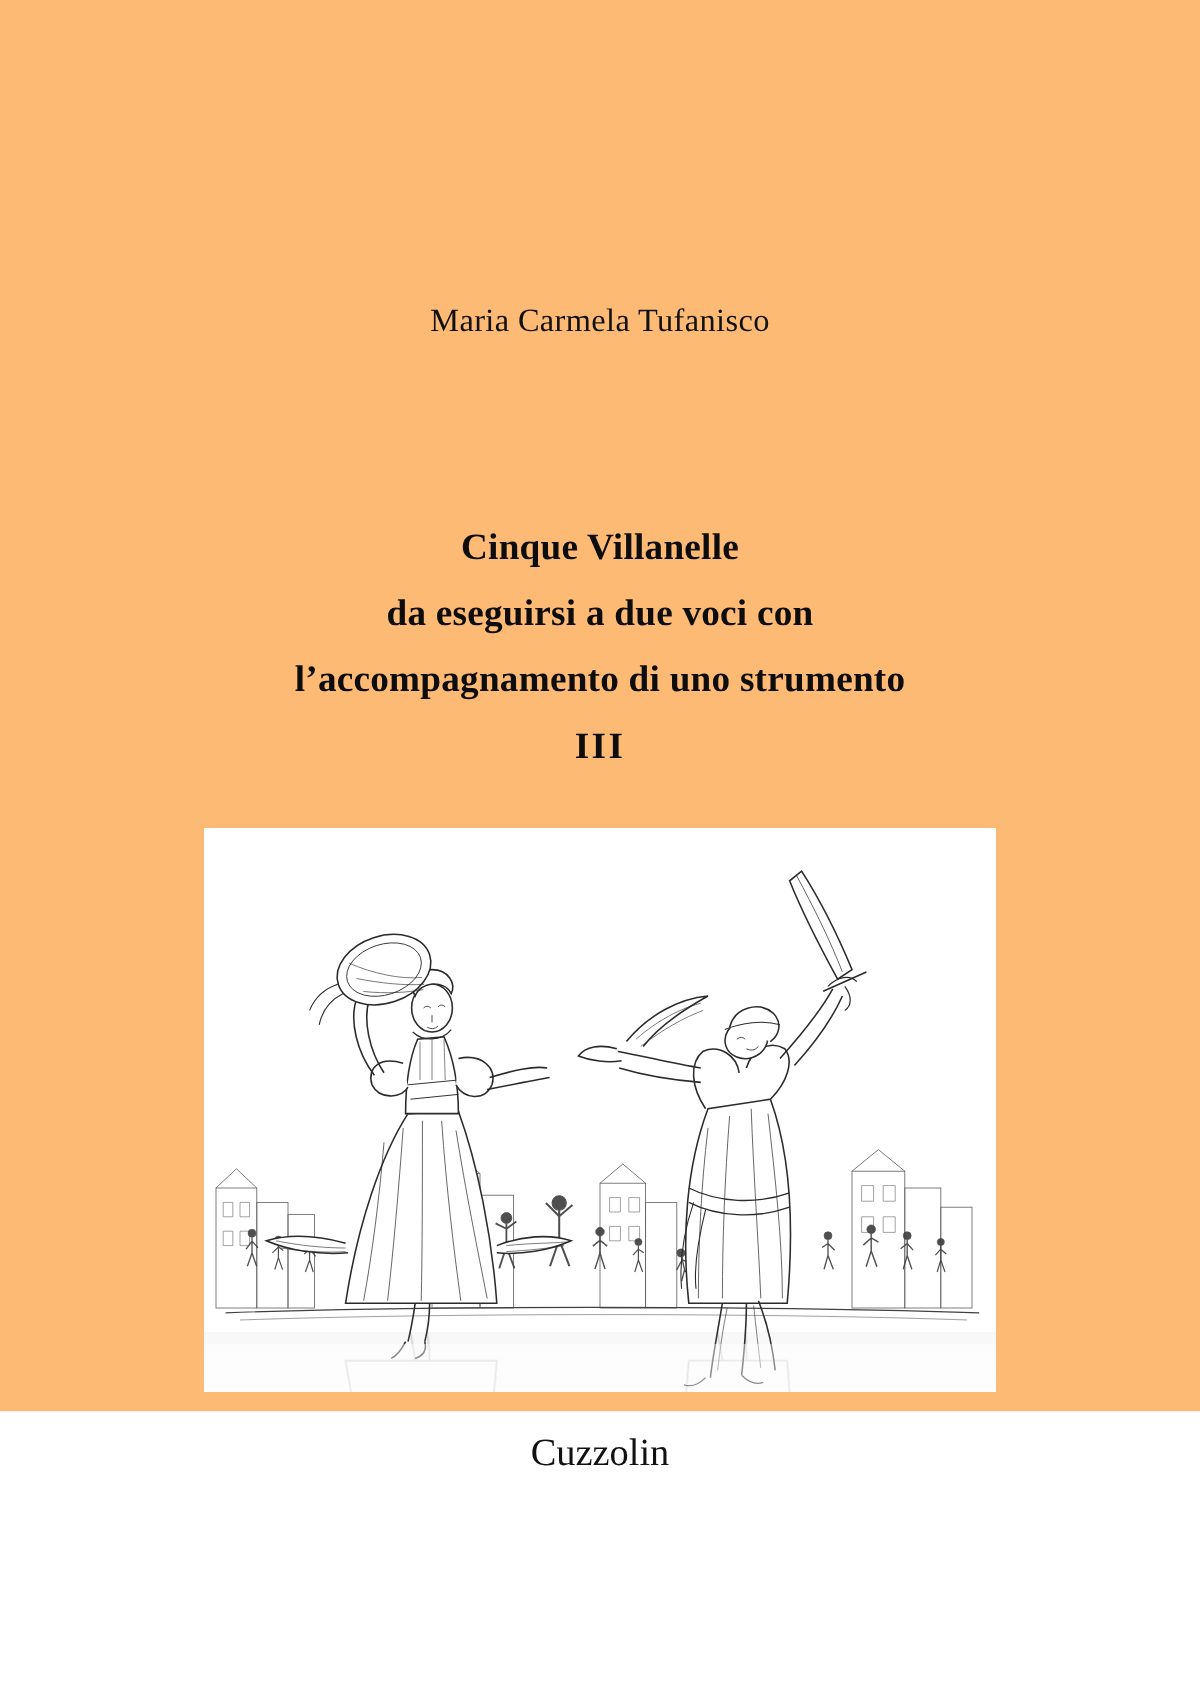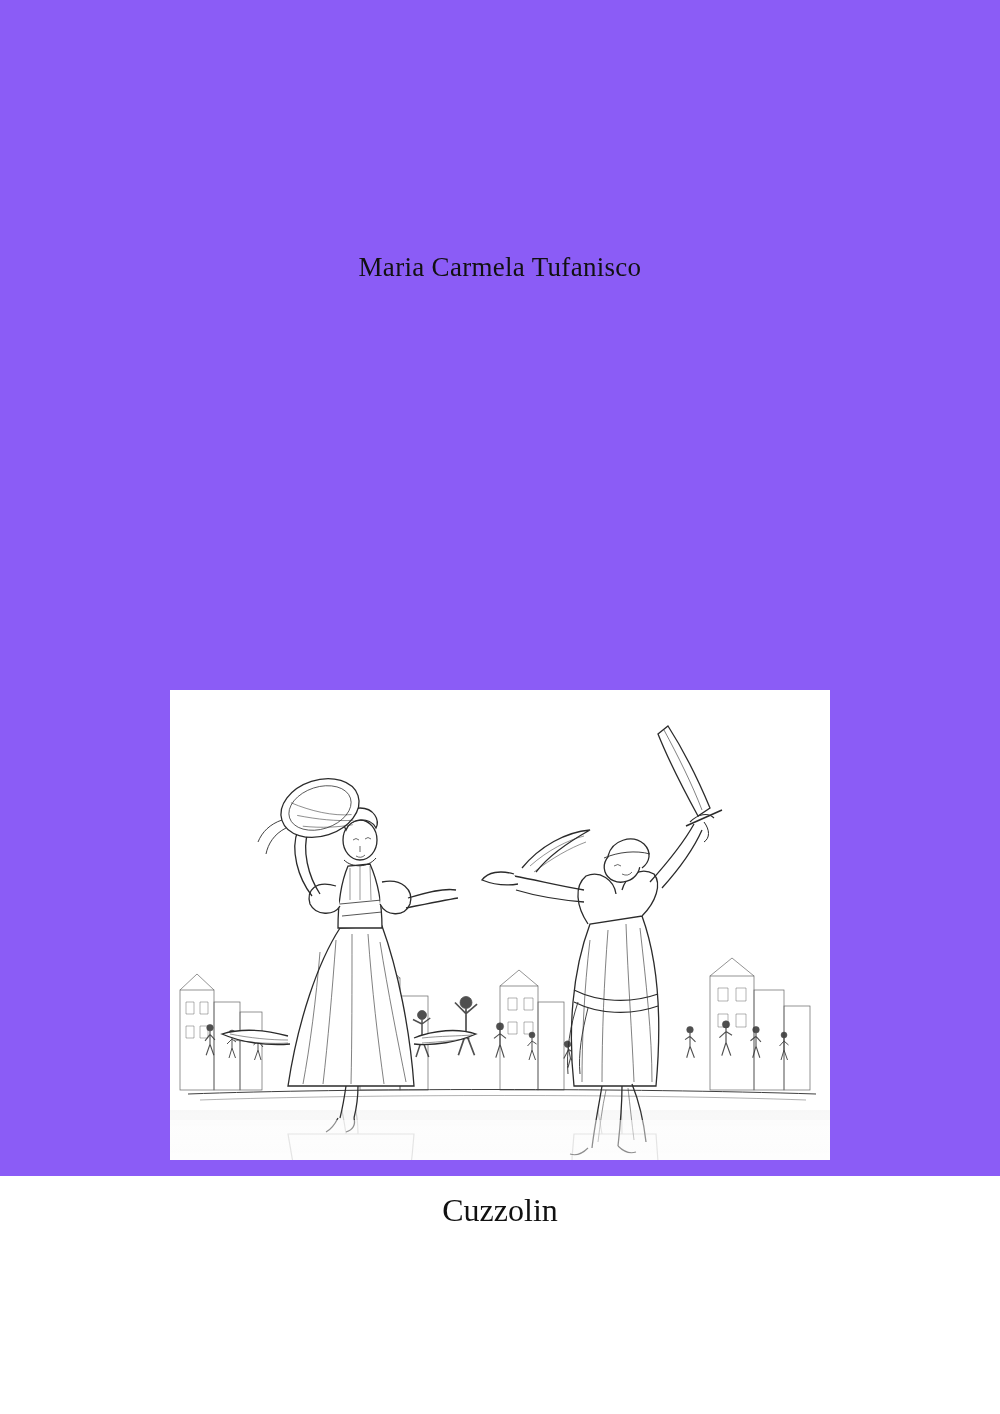--- a/index.html
+++ b/index.html
@@ -12,21 +12,21 @@
     height: 1414px;
     font-family: "Liberation Serif", serif;
     color: #1a1a1a;
     overflow: hidden;
     position: relative;
   }
   .page {
     position: relative;
     width: 1000px;
     height: 1176px;
-    background: #8b5cf6;
+    background: #fdba74;
   }
   .author {
     position: absolute;
     top: 252px;
     left: 0;
     width: 1000px;
     text-align: center;
     font-size: 27px;
     letter-spacing: 0.3px;
     font-weight: 400;
@@ -73,20 +73,26 @@
     color: #111;
   }
 </style>
 </head>
 <body>
 
 <div class="page">
 
   <div class="author">Maria Carmela Tufanisco</div>
 
+  <div class="title-block">
+    <div class="title-line">Cinque Villanelle</div>
+    <div class="title-line">da eseguirsi a due voci con</div>
+    <div class="title-line">l’accompagnamento di uno strumento</div>
+    <div class="title-line num">III</div>
+  </div>
 
   <div class="illustration">
     <svg viewBox="0 0 660 470" xmlns="http://www.w3.org/2000/svg" aria-hidden="true">
       <defs>
         <linearGradient id="reflect" x1="0" y1="0" x2="0" y2="1">
           <stop offset="0%" stop-color="#8d8d8d" stop-opacity="0.55"></stop>
           <stop offset="100%" stop-color="#ffffff" stop-opacity="0"></stop>
         </linearGradient>
         <clipPath id="reflectClip">
           <rect x="0" y="420" width="660" height="120"></rect>

